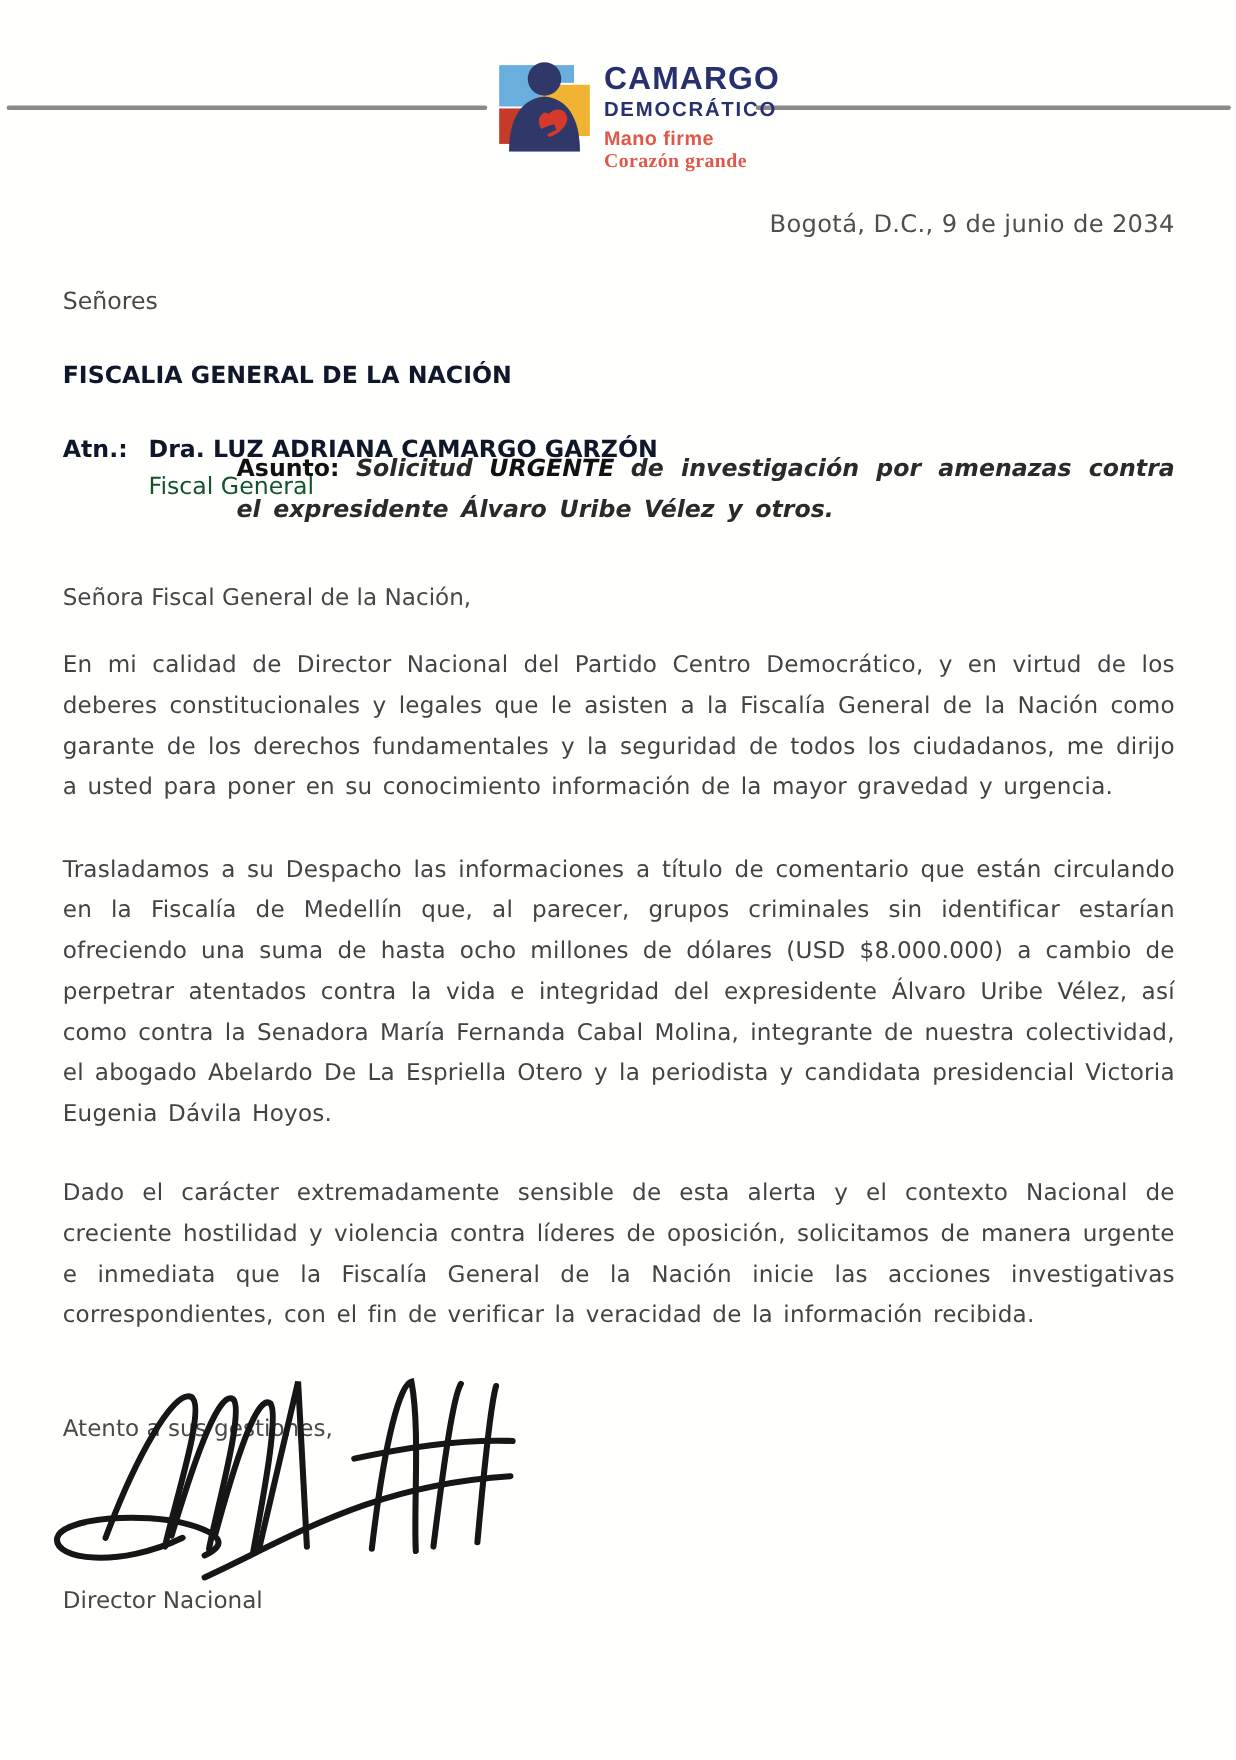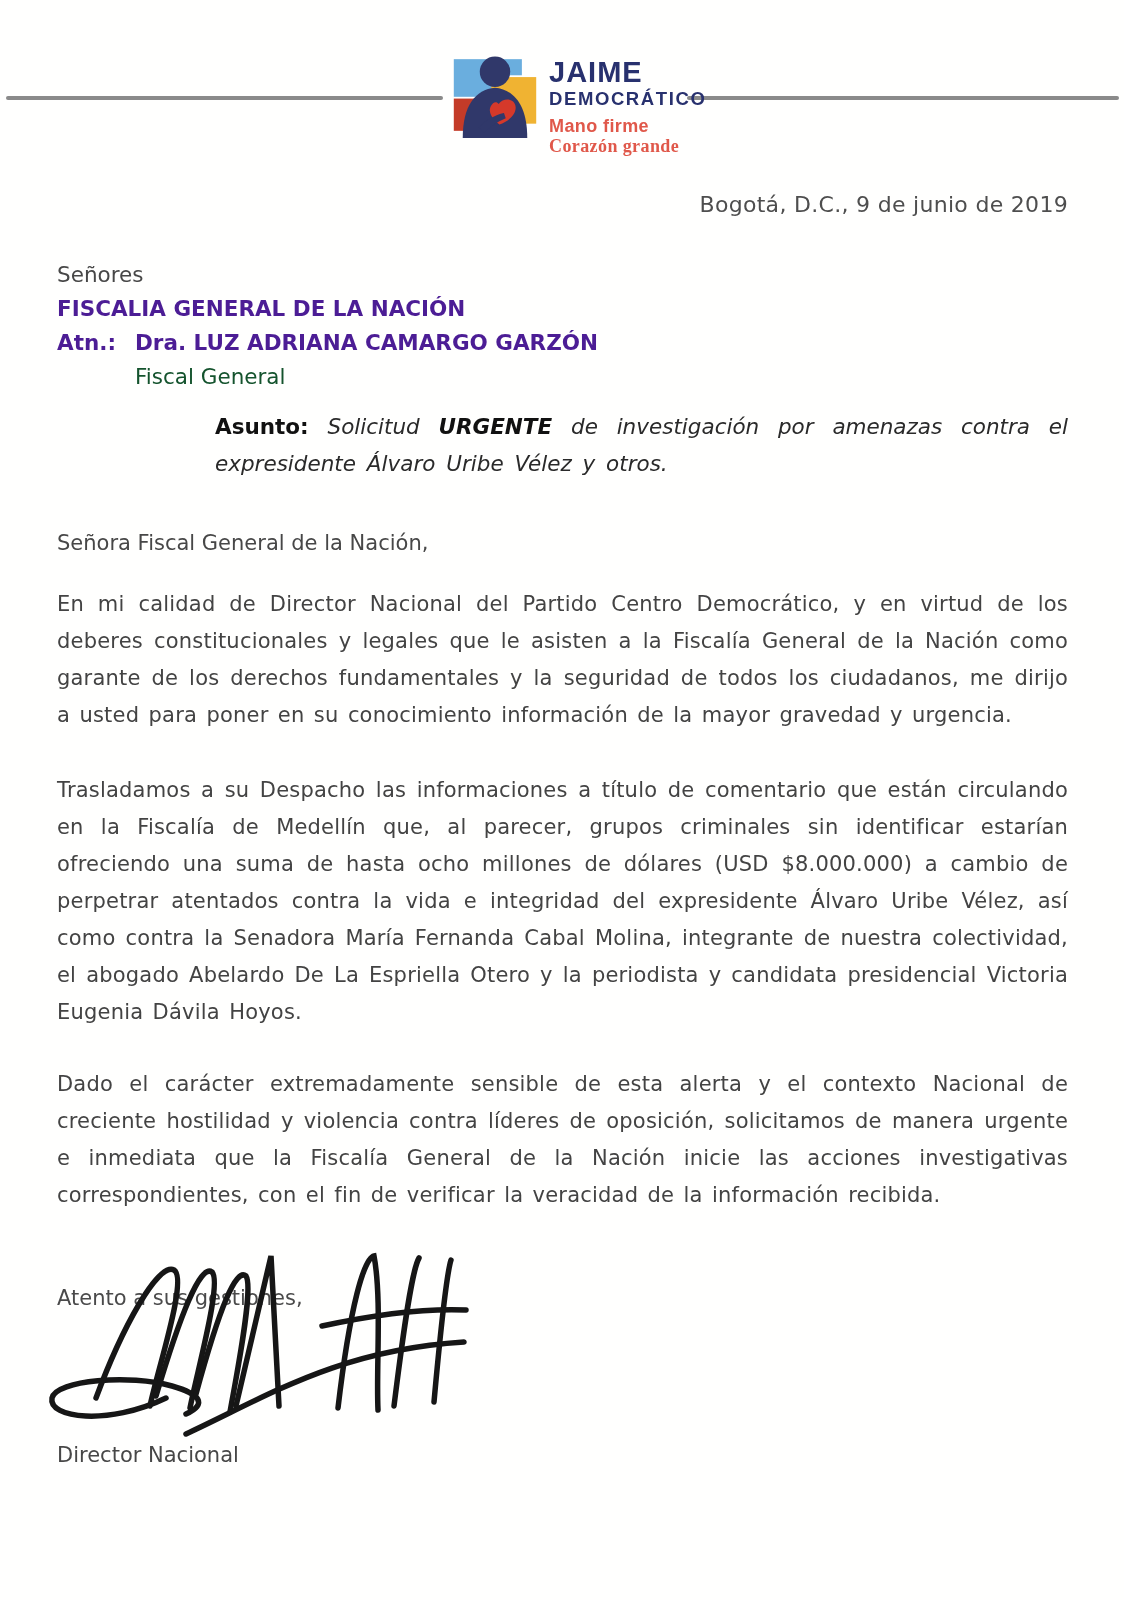--- a/index.html
+++ b/index.html
@@ -21,29 +21,29 @@
   .logo-icon{width:86px;height:86px;display:block;}
   .logo-text{margin-left:11px;line-height:1;font-family:"Liberation Sans",sans-serif;}
   .logo-name1{font-size:29px;font-weight:bold;color:#28316e;letter-spacing:1px;margin-top:6px;}
   .logo-name2{font-size:18.5px;font-weight:bold;color:#28316e;letter-spacing:1.6px;margin-top:3px;}
   .logo-tag{font-size:18px;font-weight:bold;color:#e0584a;letter-spacing:.4px;}
   .logo-tag1{margin-top:8px;}
   .logo-tag2{margin-top:2px;font-family:Liberation Serif, serif;}
   
   .date-line{position:absolute;top:192px;right:56px;font-size:22px;color:#4e4e4e;letter-spacing:.3px;}
   .recipient{position:absolute;top:258px;left:57px;font-size:21.5px;line-height:34px;}
-  .bold{font-weight:bold;color:#4c1d95;}
+  .bold{font-weight:bold;color:#0f172a;margin-top:33px;}
   .attn-label{display:inline-block;width:78px;}
   .attn-title{margin-left:78px;color:#14532d;}
   .subject{
     position:absolute;top:408px;left:215px;right:56px;
     font-size:21.5px;line-height:37px;text-align:justify;
     color:#2a2a2a;word-spacing:4px;
   }
-  .subject .it{font-style:italic;}
+  .subject .it{font-style:italic;font-weight:bold;}
   .subject .lbl{font-weight:bold;color:#111;}
   .subject .hl{font-weight:bold;font-style:italic;color:#111;}
   .greeting{position:absolute;top:531px;left:57px;font-size:21px;margin:0;}
   .body-p{
     position:absolute;left:57px;right:56px;margin:0;
     font-size:21px;line-height:37px;text-align:justify;
     word-spacing:2.5px;letter-spacing:.2px;color:#434343;
   }
   .p1{top:586px;}
   .p2{top:772px;}
@@ -66,28 +66,28 @@
       <rect x="2" y="8" width="44" height="42" fill="#6aaede"></rect>
       <rect x="48" y="8" width="30" height="18" fill="#6aaede"></rect>
       <rect x="2" y="52" width="34" height="36" fill="#c43b28"></rect>
       <rect x="44" y="28" width="50" height="52" fill="#f0b332"></rect>
       <circle cx="48" cy="22" r="17" fill="#30386a"></circle>
       <path d="M12,96 C12,60 26,42 48,40 C70,42 84,60 84,96 Z" fill="#30386a"></path>
       <path d="M52,58 C58,50 70,52 71,61 C72,70 62,78 53,81 C46,76 40,68 43,61 C46,55 50,55 52,58 Z" fill="#d5392a"></path>
       <path d="M30,84 C38,76 48,70 58,68 L60,74 C50,78 42,84 36,90 Z" fill="#30386a"></path>
     </svg>
     <div class="logo-text">
-      <div class="logo-name1">JAIME</div>
+      <div class="logo-name1">CAMARGO</div>
       <div class="logo-name2">DEMOCRÁTICO</div>
       <div class="logo-tag logo-tag1">Mano firme</div>
       <div class="logo-tag logo-tag2">Corazón grande</div>
     </div>
   </div>
 
-  <div class="date-line">Bogotá, D.C., 9 de junio de 2019</div>
+  <div class="date-line">Bogotá, D.C., 9 de junio de 2034</div>
 
   <div class="recipient">
     <div>Señores</div>
     <div class="bold">FISCALIA GENERAL DE LA NACIÓN</div>
     <div><span class="bold attn-label">Atn.:</span><span class="bold">Dra. LUZ ADRIANA CAMARGO GARZÓN</span></div>
     <div class="attn-title">Fiscal General</div>
   </div>
 
   <div class="subject">
     <span class="lbl">Asunto:</span>

